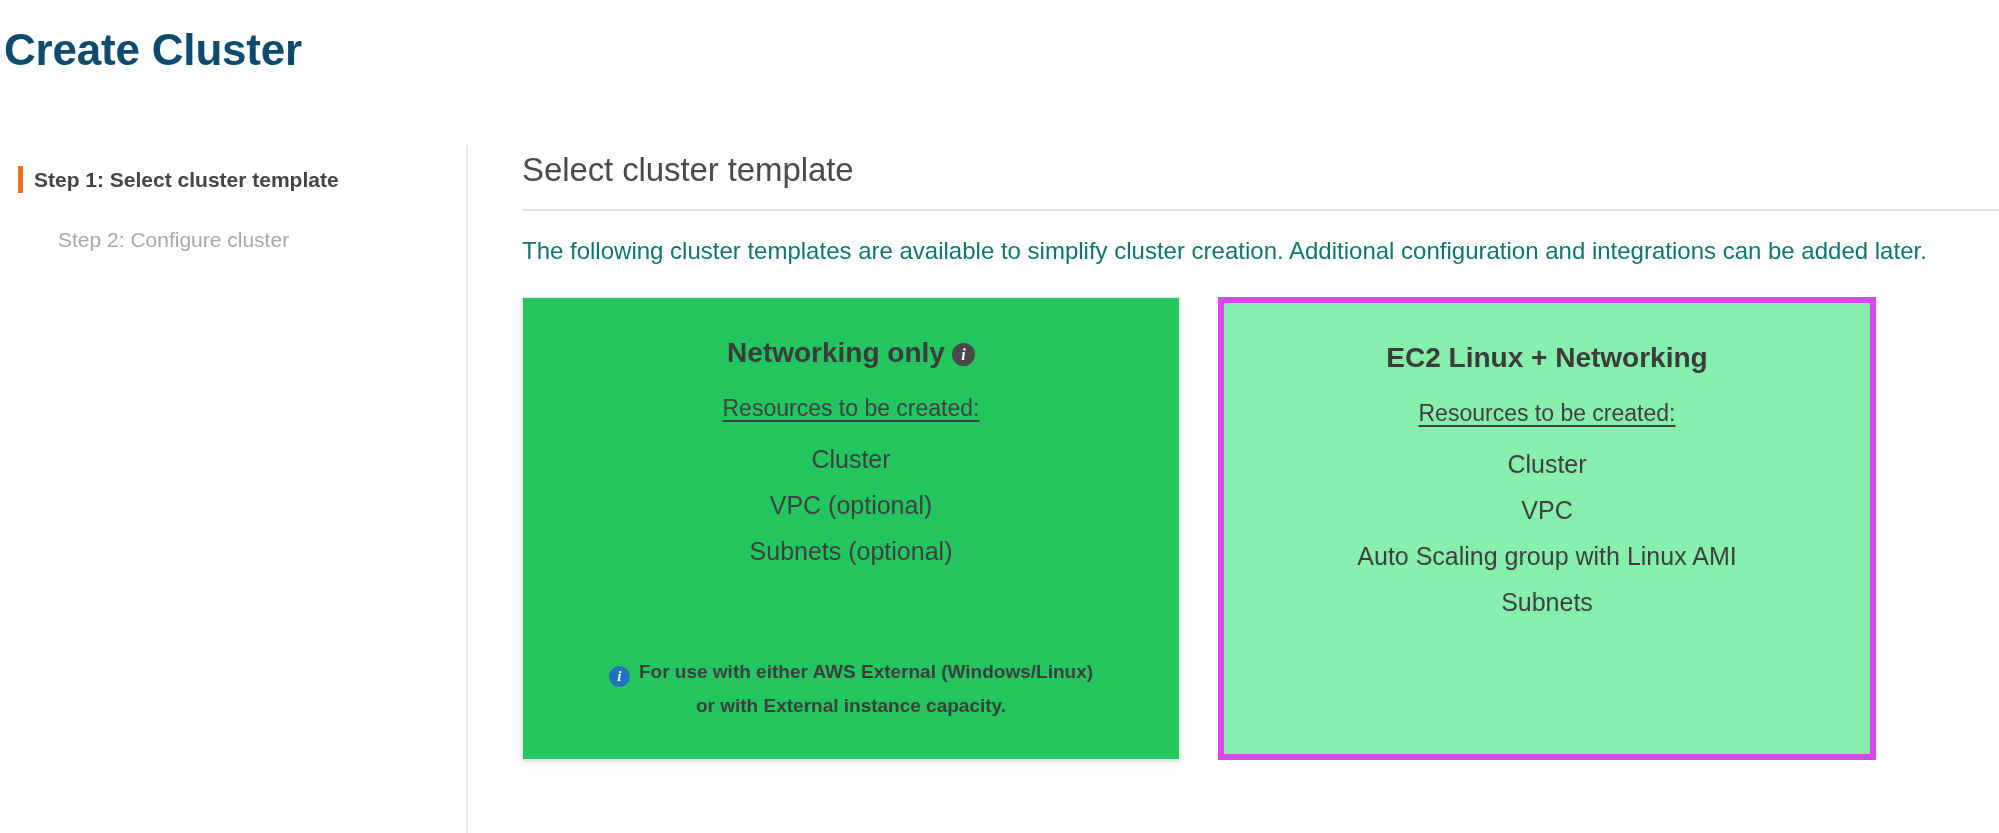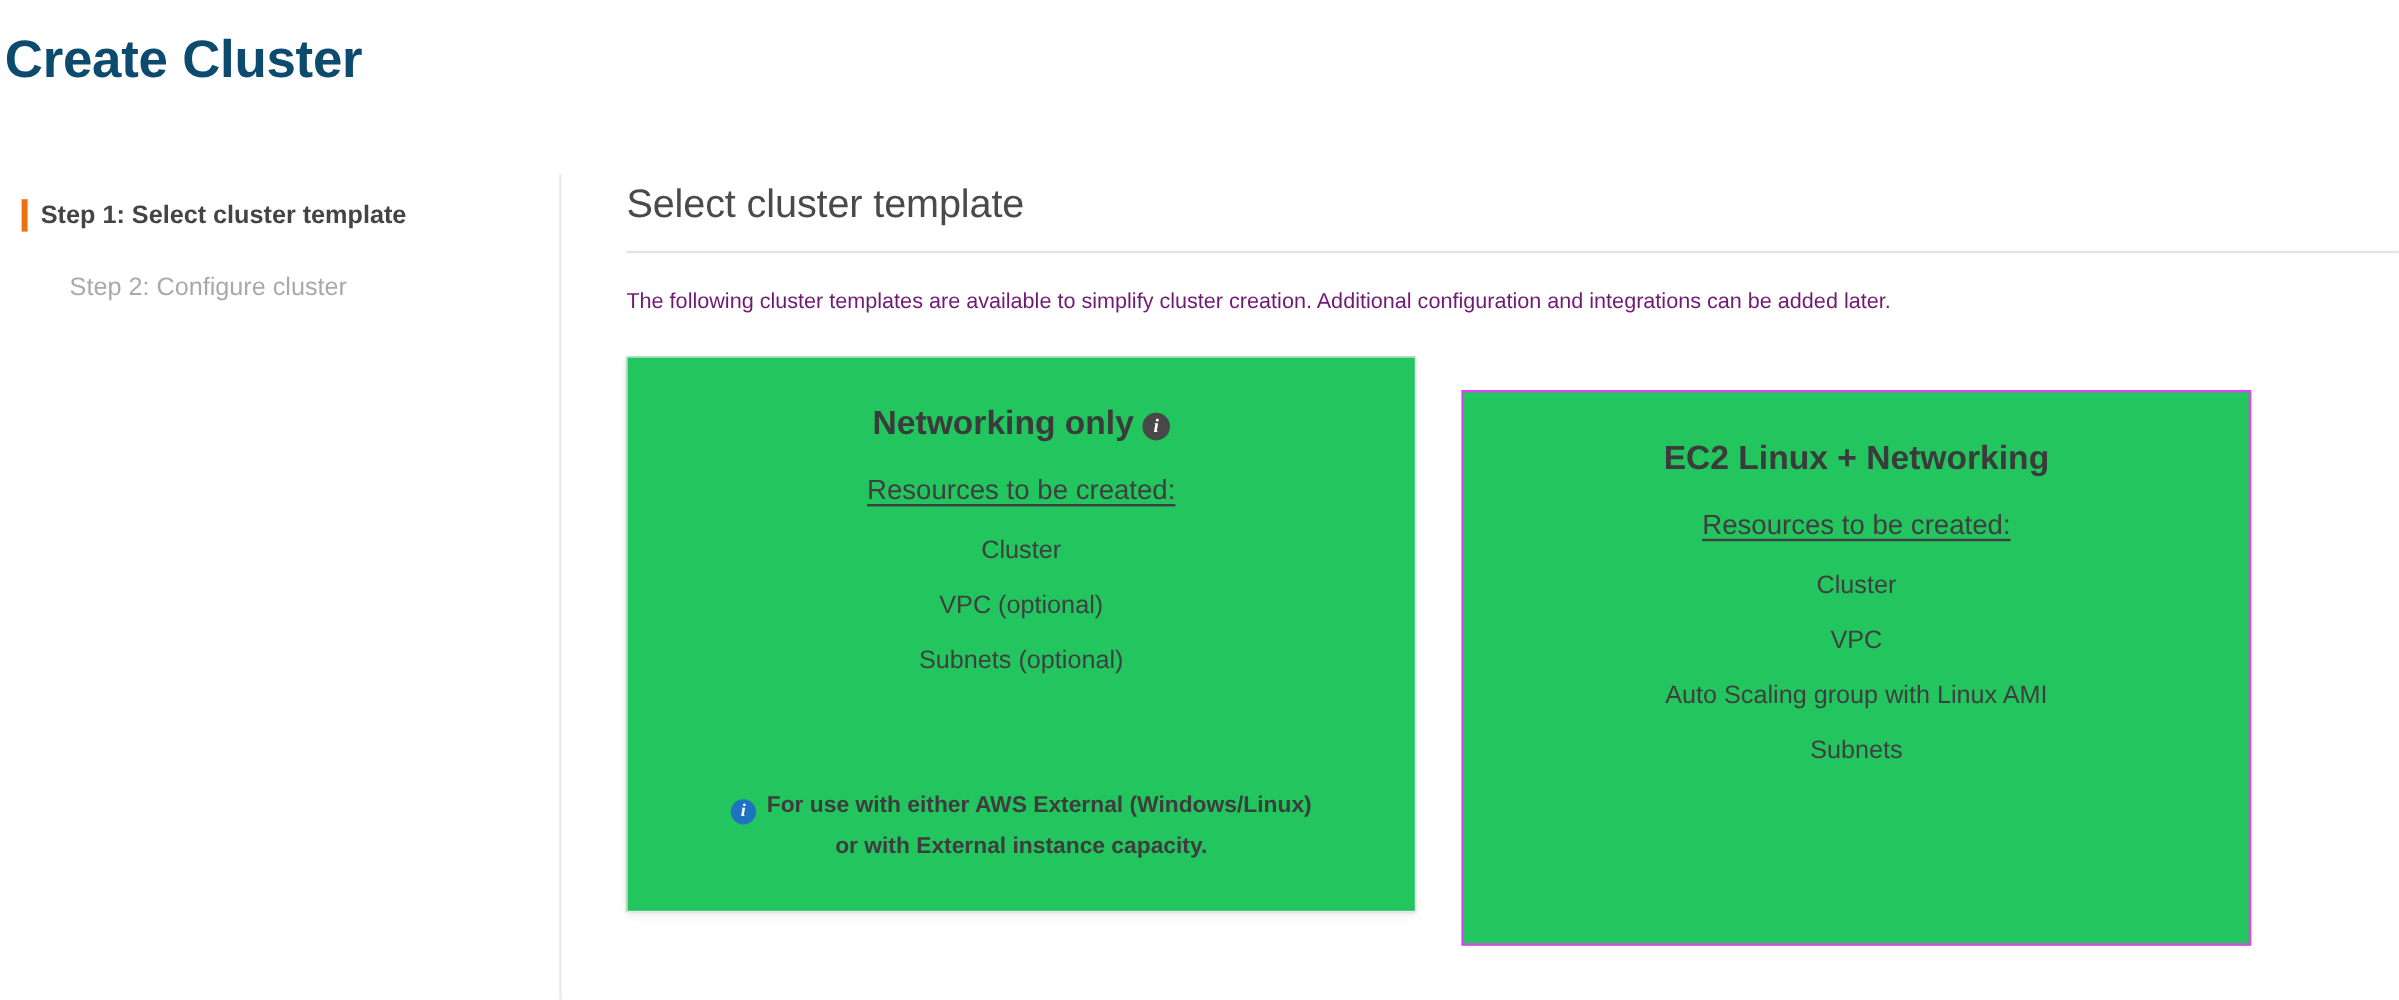--- a/index.html
+++ b/index.html
@@ -88,23 +88,23 @@
     letter-spacing: -0.1px;
   }
   .content-rule {
     margin-top: 23px;
     height: 2px;
     background: #e4e4e4;
     width: 1477px;
   }
   .content-desc {
     margin-top: 20px;
-    font-size: 18px;
+    font-size: 24px;
     line-height: 40px;
-    color: #701a75;
+    color: #0f766e;
     width: 1430px;
   }
 
   
   .cards {
     margin-top: 26px;
     display: flex;
     gap: 38px;
   }
   .card {
@@ -112,24 +112,23 @@
     height: 463px;
     box-sizing: border-box;
     background: #22c55e;
     border: 1px solid #e7e7e7;
     box-shadow: 0 1px 3px rgba(0,0,0,0.13), 0 4px 8px rgba(0,0,0,0.05);
     padding: 28px 26px 0 26px;
     text-align: center;
     position: relative;
   }
   .card.selected {
-    background: #22c55e;
-    border: 2px solid #d946ef;
+    background: #86efac;
+    border: 6px solid #d946ef;
     box-shadow: none;
-    margin-top: 28px;
   }
   .card-title {
     font-size: 28px;
     font-weight: bold;
     color: #3b3b3b;
     line-height: 42px;
     margin-top: 6px;
   }
   .info-dot {
     display: inline-block;
@@ -151,21 +150,21 @@
     margin-top: 21px;
     font-size: 23px;
     color: #3f3f3f;
     text-decoration: underline;
     text-underline-offset: 4px;
   }
   .card-list {
     margin-top: 14px;
   }
   .card-list-item {
-    font-size: 21px;
+    font-size: 25px;
     color: #3f3f3f;
     line-height: 46px;
   }
   .card-note {
     position: absolute;
     left: 40px;
     right: 40px;
     bottom: 36px;
     font-size: 19px;
     font-weight: bold;

